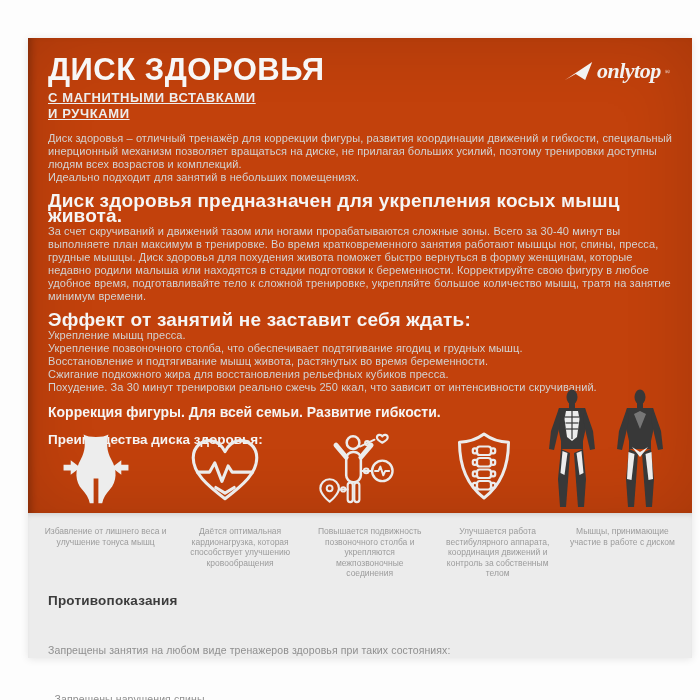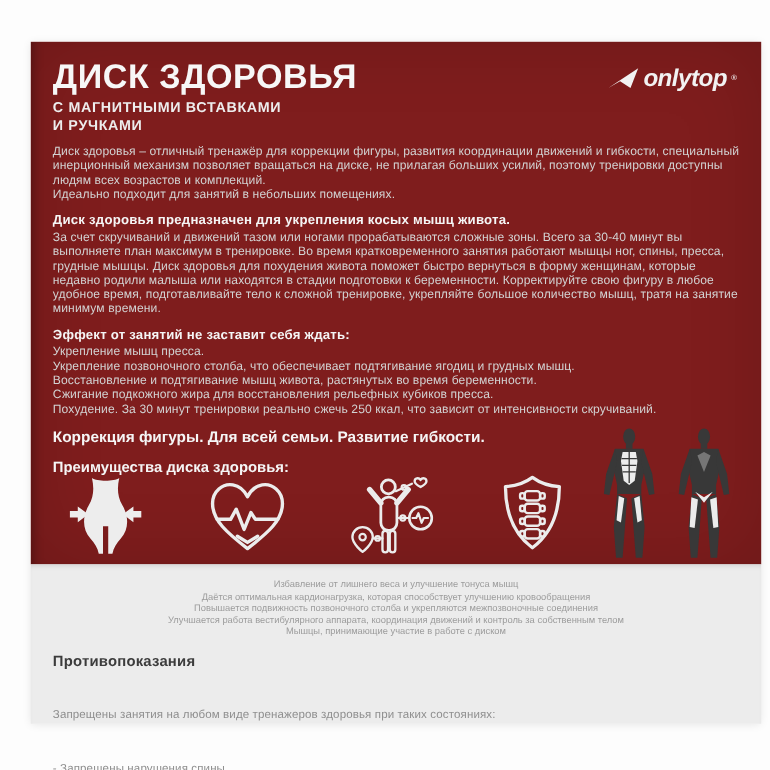--- a/index.html
+++ b/index.html
@@ -1,41 +1,41 @@
 <!DOCTYPE html>
 <html><head>
 <meta charset="utf-8">
 <style>
   * { margin:0; padding:0; box-sizing:border-box; }
   html,body { width:700px; height:700px; background:#ffffff; font-family:"Liberation Sans", sans-serif; overflow:hidden; }
   .page { position:relative; width:700px; height:700px; background:#fdfdfd; }
 
   .card { position:absolute; left:28px; top:38px; width:664px; height:620px; box-shadow:0 1px 8px rgba(0,0,0,0.10); }
 
-  .card-dark { position:relative; width:100%; height:475px; background:#7f1d1d; padding:16px 20px 0 20px; color:#d6d6d6; box-shadow:inset 0 0 70px rgba(0,0,0,0.14), inset 8px 0 10px -6px rgba(0,0,0,0.30); overflow:hidden; }
+  .card-dark { position:relative; width:100%; height:475px; background:#c2410c; padding:16px 20px 0 20px; color:#d6d6d6; box-shadow:inset 0 0 70px rgba(0,0,0,0.14), inset 8px 0 10px -6px rgba(0,0,0,0.30); overflow:hidden; }
   .card-light { position:relative; width:100%; height:145px; background:#ececec; box-shadow:inset 0 4px 6px -4px rgba(0,0,0,0.18); }
 
   .header-row { display:flex; justify-content:space-between; align-items:flex-start; margin-bottom:10px; }
   .title { font-size:31px; font-weight:800; letter-spacing:0.5px; color:#f7f7f7; line-height:32px; }
-  .subtitle { font-size:13px; font-weight:700; letter-spacing:0.6px; color:#ededed; line-height:16px; margin-top:4px; }
-  .logo { display:flex; align-items:center; gap:4px; margin-top:6px; margin-right:2px; }
+  .subtitle { font-size:13px; font-weight:700; letter-spacing:0.6px; color:#ededed; line-height:16px; margin-top:4px;text-decoration:underline; }
+  .logo { display:flex; align-items:center; gap:4px; margin-top:6px; margin-right:2px;font-family:Liberation Serif, serif; }
   .logo-text { font-size:22px; font-weight:800; font-style:italic; color:#f2f2f2; letter-spacing:-0.5px; line-height:22px; }
   .logo-reg { font-size:7px; color:#f2f2f2; margin-top:1px; }
 
   .body-text { font-size:11px; line-height:13px; color:#d2d2d2; letter-spacing:0.1px; }
-  .h-dark { font-size:12px; font-weight:700; color:#f5f5f5; letter-spacing:0.2px; line-height:15px; margin-top:9px; margin-bottom:2px; }
+  .h-dark { font-size:19px; font-weight:700; color:#f5f5f5; letter-spacing:0.2px; line-height:15px; margin-top:9px; margin-bottom:2px; }
   .slogan { font-size:14px; font-weight:700; color:#f5f5f5; margin-top:10px; }
   .disclaimer { margin-top:9px; color:#cccccc; }
   .benefits-h { font-size:13.5px; font-weight:700; color:#f5f5f5; margin-top:12px; }
 
   .icons-row { position:absolute; left:22px; bottom:4px; width:480px; height:82px; display:flex; justify-content:space-between; align-items:center; }
   .icon-box { width:92px; height:80px; display:flex; align-items:center; justify-content:center; }
   .muscles { position:absolute; right:26px; bottom:2px; height:124px; display:flex; gap:16px; align-items:flex-end; }
 
-  .captions { display:flex; padding:13px 8px 0 8px;flex-direction:column; }
+  .captions { display:flex; padding:13px 8px 0 8px; }
   .cap { font-size:8.5px; line-height:10.5px; color:#9c9c9c; text-align:center; padding:0 8px; }
   .cap:nth-child(1){ flex:0 0 21.5%; }
   .cap:nth-child(2){ flex:0 0 20%; }
   .cap:nth-child(3){ flex:0 0 20%; }
   .cap:nth-child(4){ flex:0 0 19.5%; }
   .cap:nth-child(5){ flex:0 0 19%; }
 
   .contra { padding:14px 20px 0 20px; }
   .contra-h { font-size:13.5px; font-weight:700; color:#3c3c3c; letter-spacing:0.2px; margin-bottom:2px; }
   .contra-line { font-size:10.5px; line-height:13px; color:#8f8f8f; letter-spacing:0.1px;margin-top:36px; }

